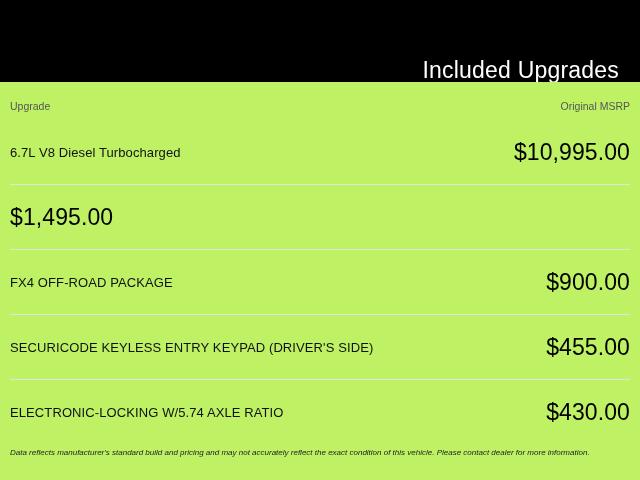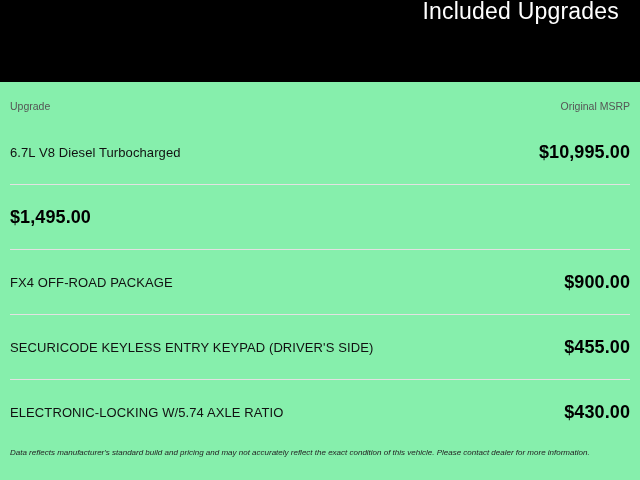--- a/index.html
+++ b/index.html
@@ -17,34 +17,34 @@
     position: relative;
     width: 640px;
     height: 480px;
     background: #ffffff;
     box-sizing: border-box;
   }
   .header-band {
     height: 82px;
     background: #000000;
     display: flex;
-    align-items: flex-start;
+    align-items: flex-end;
     justify-content: flex-end;
     box-sizing: border-box;
     padding-right: 21px;
   }
   .header-title {
     color: #ffffff;
     font-size: 23px;
     font-weight: 400;
     letter-spacing: 0.2px;
     line-height: 1;
   }
   .content {
-    background: #86efac;
+    background: #bef264;
     padding: 0 10px 0 10px;
     box-sizing: border-box;
     height: 398px;
     position: relative;
   }
   .col-head {
     display: flex;
     justify-content: space-between;
     align-items: baseline;
     padding-top: 18px;
@@ -74,23 +74,23 @@
   .row:last-child {
     border-bottom: none;
   }
   .row .name {
     font-size: 13px;
     color: #111111;
     font-weight: 400;
     letter-spacing: 0.1px;
   }
   .row .price {
-    font-size: 18px;
+    font-size: 23px;
     color: #000000;
-    font-weight: bold;
+    font-weight: normal;
     letter-spacing: 0.1px;
     white-space: nowrap;
   }
   .disclaimer {
     position: absolute;
     left: 10px;
     right: 27px;
     bottom: 22px;
     font-size: 8px;
     font-style: italic;

